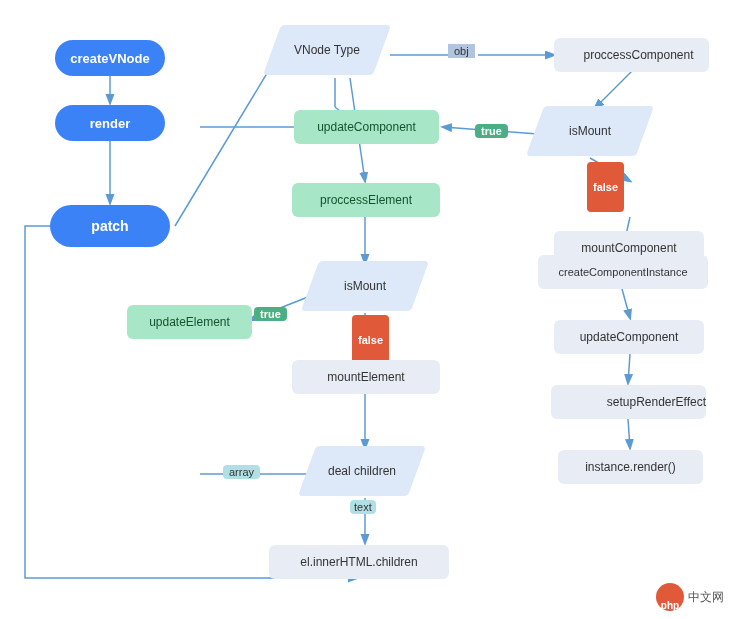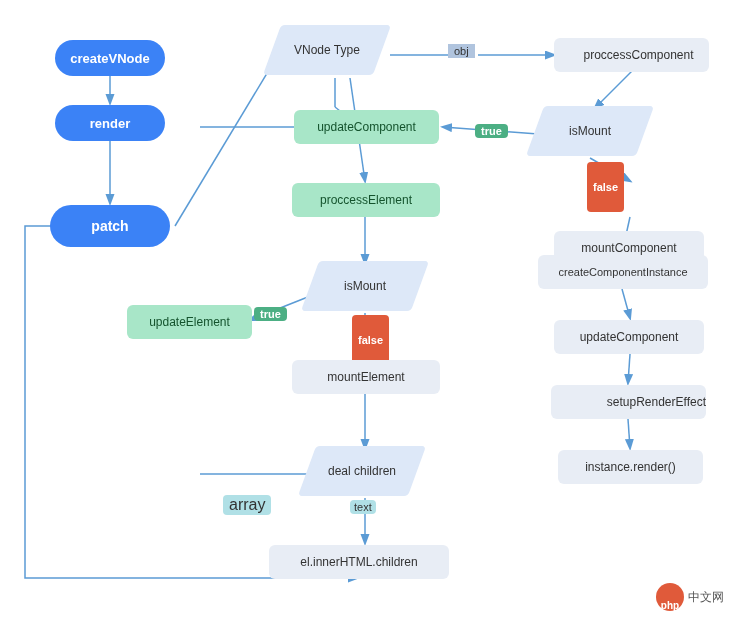--- a/index.html
+++ b/index.html
@@ -91,22 +91,21 @@
       color: #333;
       border-radius: 4px;
       padding: 1px 6px;
       font-size: 11px;
     }
     .badge-array {
       background: #b0e0e6;
       color: #333;
       border-radius: 4px;
       padding: 1px 6px;
-      font-size: 16px;
-      margin-top: 30px;
+      font-size: 11px;
     }
     .badge-text-en {
       background: #b0e0e6;
       color: #333;
       border-radius: 4px;
       padding: 1px 4px;
       font-size: 11px;
     }
     svg.arrows {
       position: absolute;

